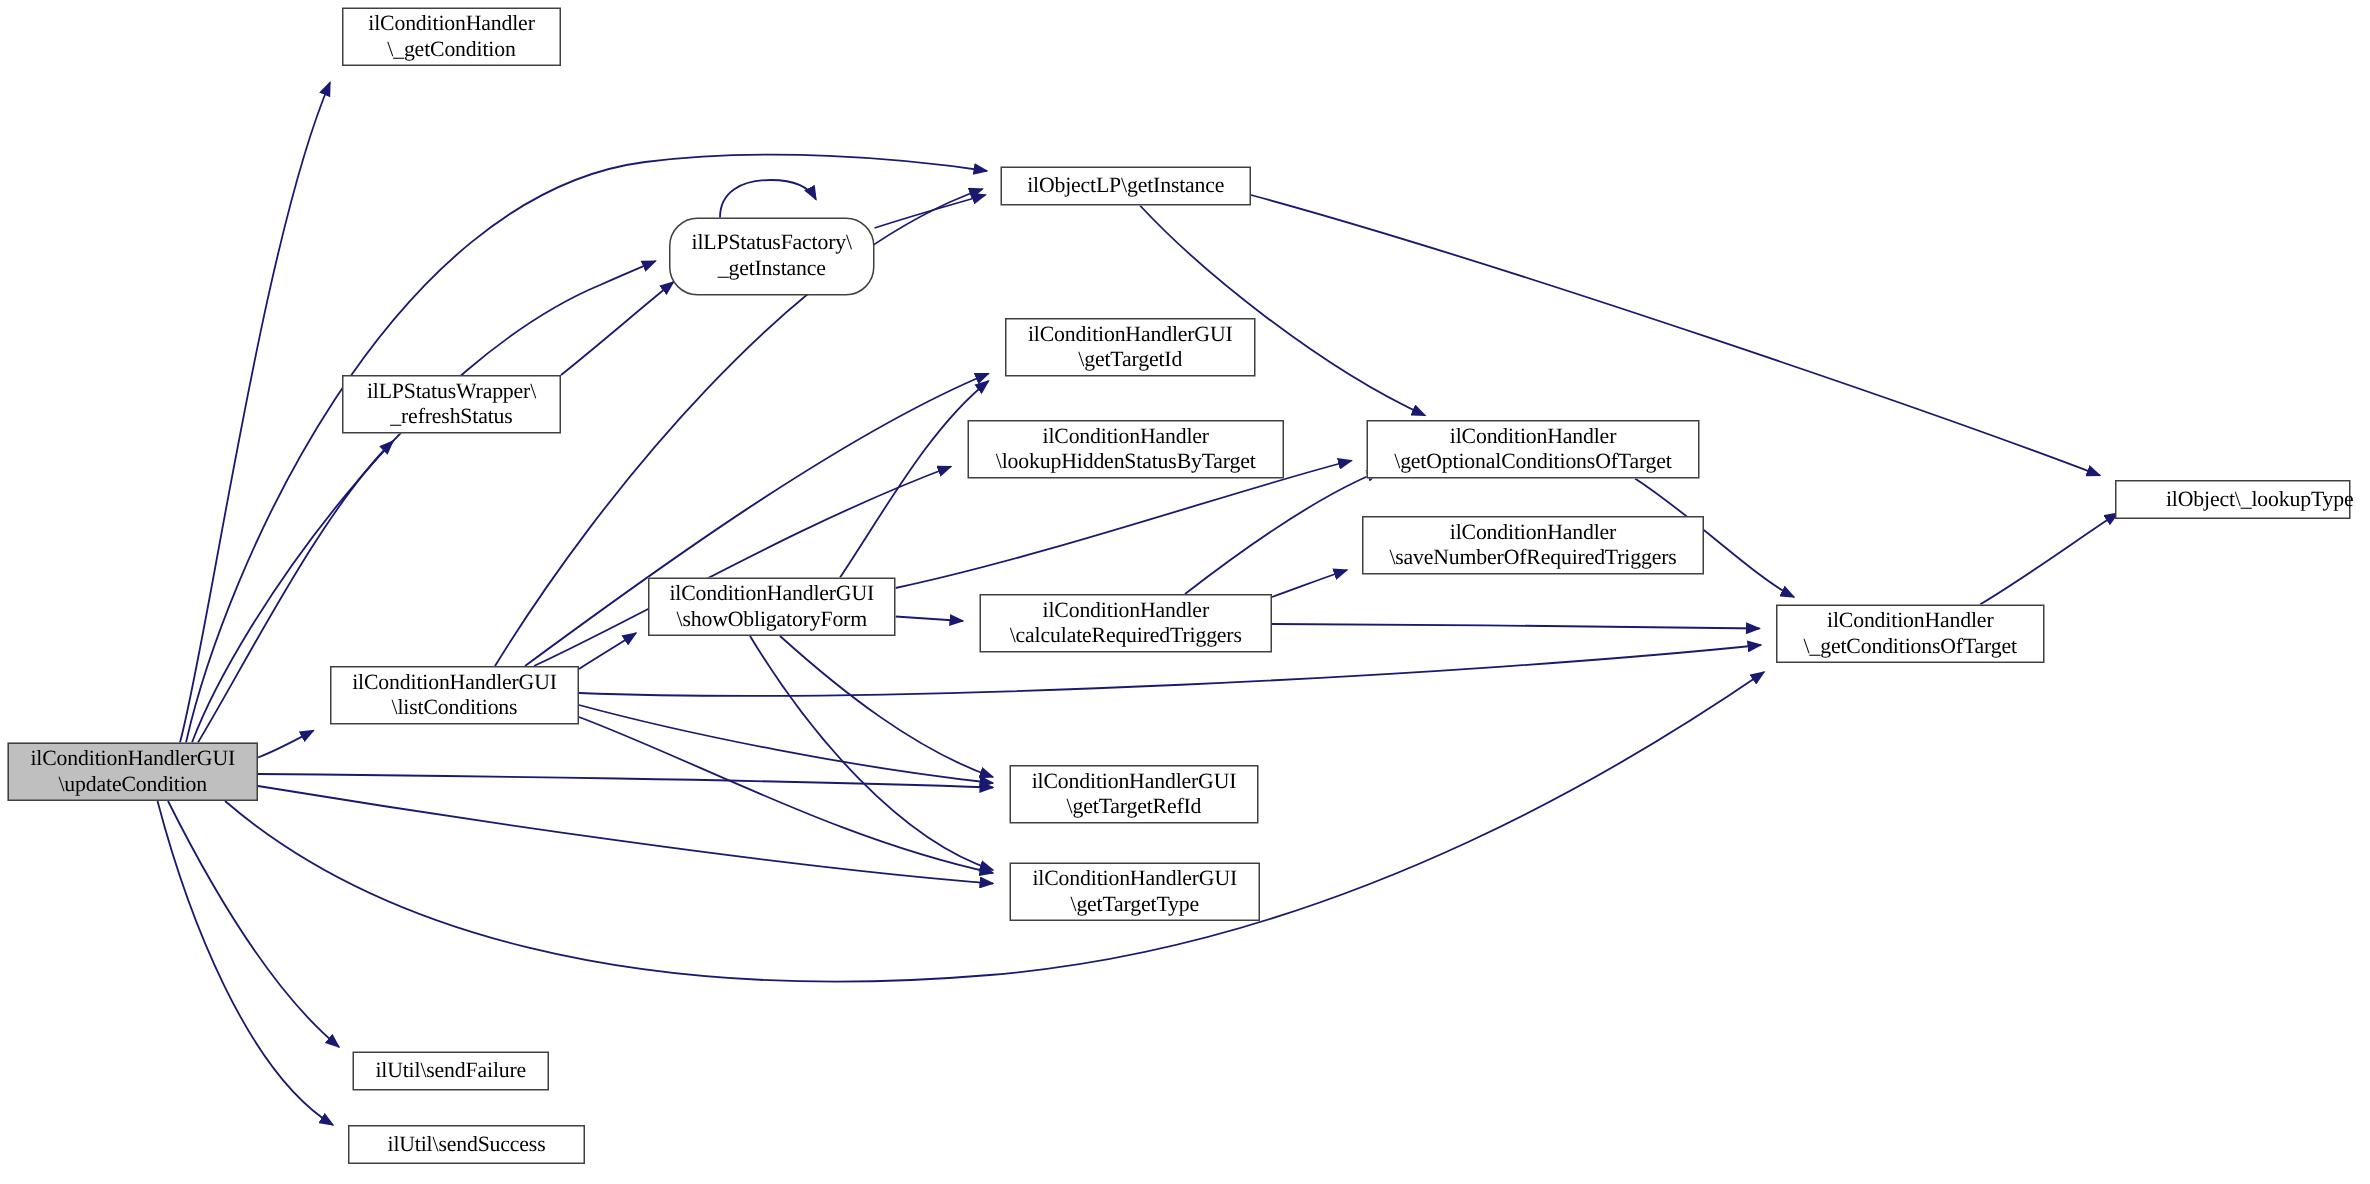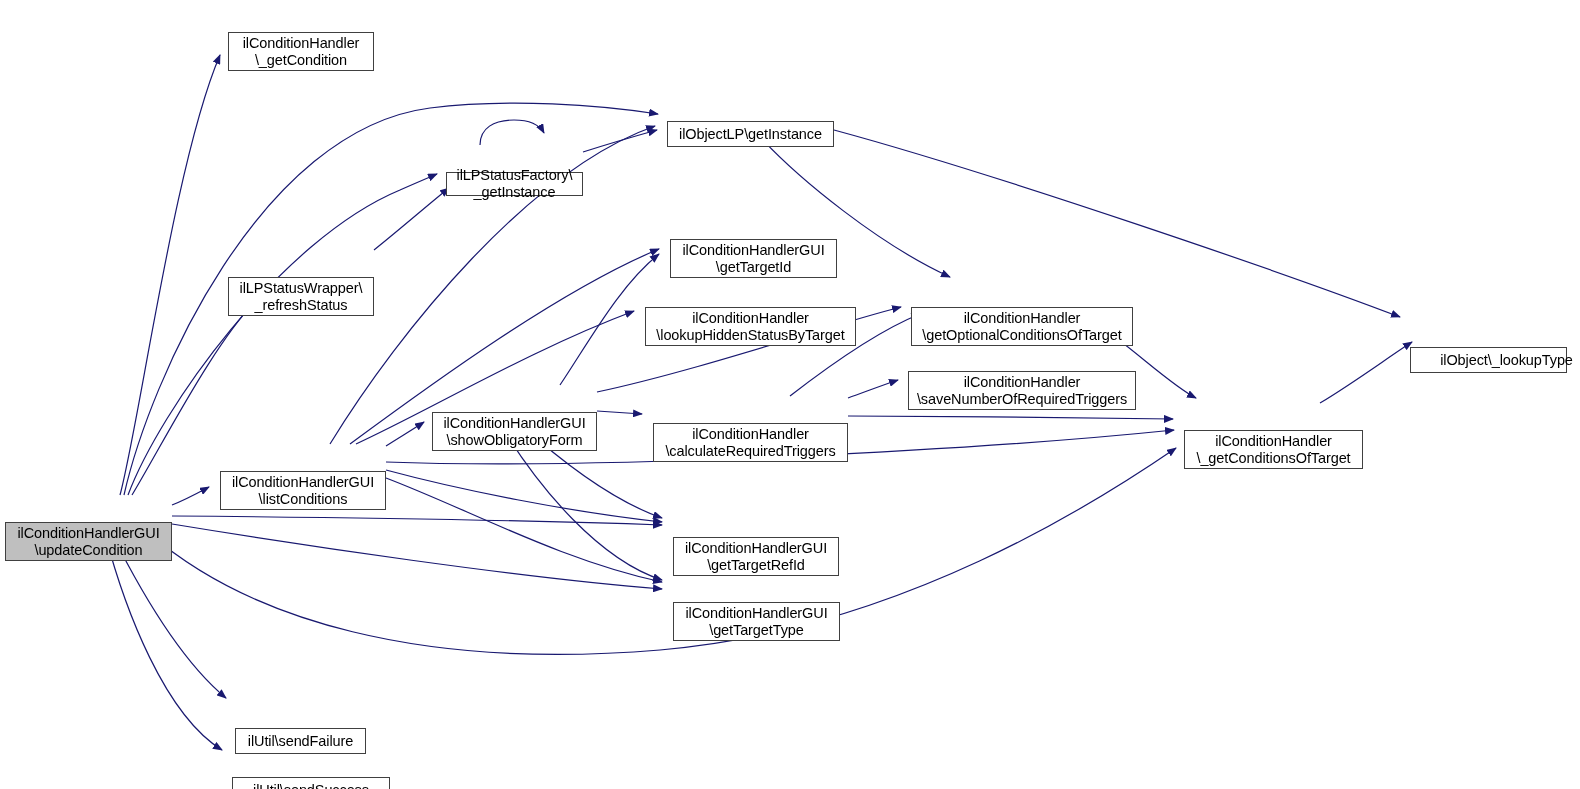--- a/index.html
+++ b/index.html
@@ -27,26 +27,25 @@
   .node-box {
     position: absolute;
     box-sizing: border-box;
     border: 1px solid #404040;
     background: #ffffff;
     color: #000000;
     display: flex;
     align-items: center;
     justify-content: center;
     text-align: center;
-    font-family: Liberation Sans, sans-serif;
+    font-family: Liberation Serif, serif;
     font-size: 14.5px;
     line-height: 17px;
     white-space: pre;
     letter-spacing: -0.1px;
-    margin-top: 27px;
   }
   .node-box.highlight {
     background: #bfbfbf;
   }
   .node-label {
     display: block;
     white-space: pre;
   }
 </style>
 </head>
@@ -92,22 +91,22 @@
         <path d="M 848 416 C 950 416 1080 418 1173 419" fill="none" stroke="#191970" stroke-width="1.2" marker-end="url(#arrow)"></path>
         <path d="M 1090 319 C 1130 345 1170 385 1196 398" fill="none" stroke="#191970" stroke-width="1.2" marker-end="url(#arrow)"></path>
         <path d="M 1320 403 C 1355 382 1390 356 1412 342" fill="none" stroke="#191970" stroke-width="1.2" marker-end="url(#arrow)"></path>
       </g>
   </svg>
   <div id="node-layer">
       <div class="node-box highlight" style="left: 5px; top: 495px; width: 167px; height: 39px;"><span class="node-label">ilConditionHandlerGUI
 \updateCondition</span></div>
       <div class="node-box" style="left: 228px; top: 5px; width: 146px; height: 39px;"><span class="node-label">ilConditionHandler
 \_getCondition</span></div>
-      <div class="node-box" style="left: 667px; top: 94px; width: 167px; height: 26px;"><span class="node-label">ilObjectLP\getInstance</span></div>
-      <div class="node-box" style="left: 446px; top: 145px; width: 137px; height: 24px;"><span class="node-label">ilLPStatusFactory\
+      <div class="node-box" style="left: 667px; top: 111px; width: 167px; height: 26px;"><span class="node-label">ilObjectLP\getInstance</span></div>
+      <div class="node-box" style="left: 446px; top: 145px; width: 137px; height: 52px; border-radius: 19px;"><span class="node-label">ilLPStatusFactory\
 _getInstance</span></div>
       <div class="node-box" style="left: 228px; top: 250px; width: 146px; height: 39px; text-align: center;"><span class="node-label">ilLPStatusWrapper\
 _refreshStatus</span></div>
       <div class="node-box" style="left: 670px; top: 212px; width: 167px; height: 39px;"><span class="node-label">ilConditionHandlerGUI
 \getTargetId</span></div>
       <div class="node-box" style="left: 645px; top: 280px; width: 211px; height: 39px;"><span class="node-label">ilConditionHandler
 \lookupHiddenStatusByTarget</span></div>
       <div class="node-box" style="left: 911px; top: 280px; width: 222px; height: 39px;"><span class="node-label">ilConditionHandler
 \getOptionalConditionsOfTarget</span></div>
       <div class="node-box" style="left: 1410px; top: 320px; width: 157px; height: 26px; padding-left: 36px;"><span class="node-label">ilObject\_lookupType</span></div>

